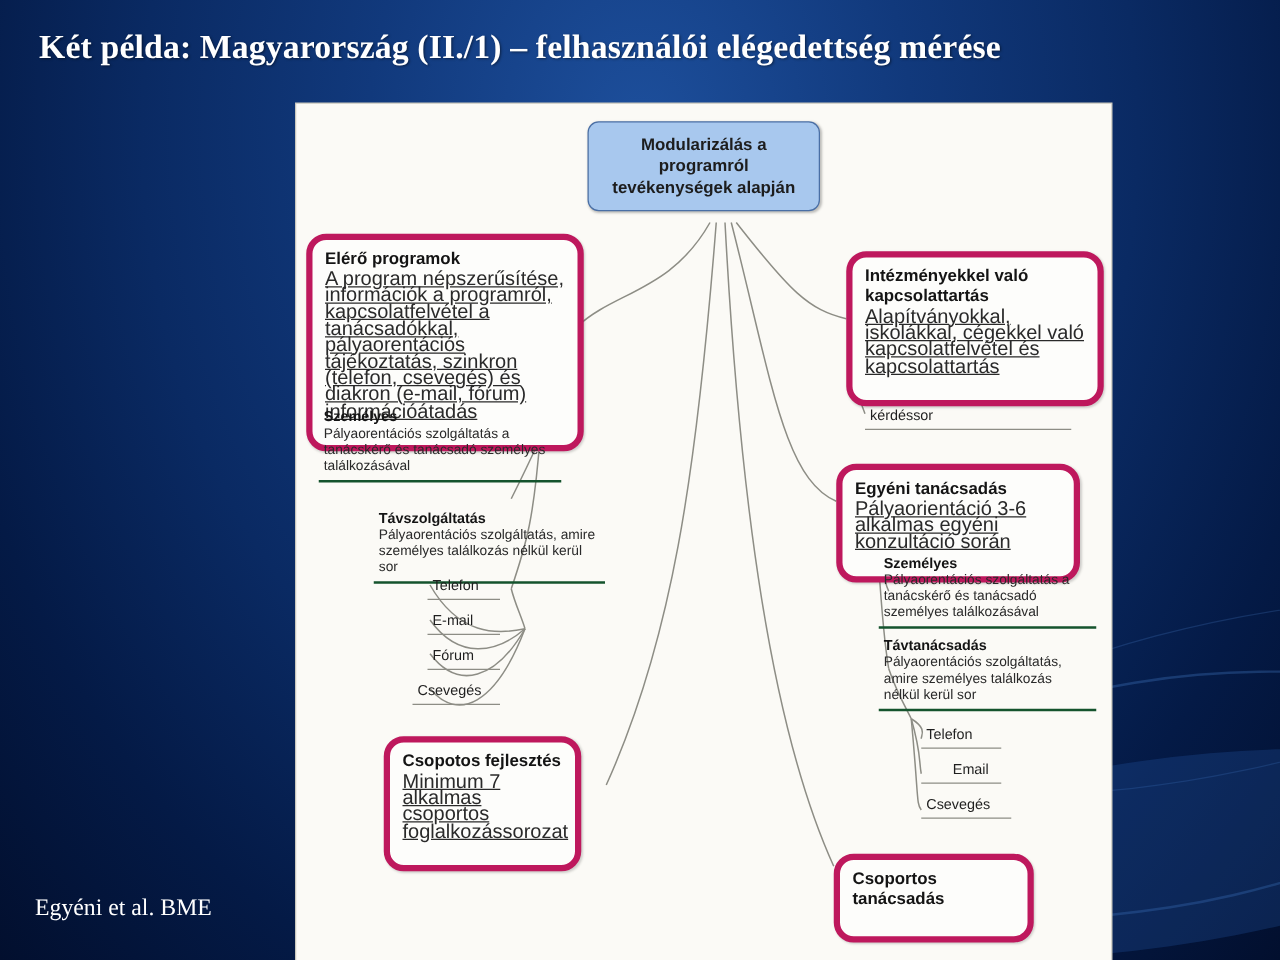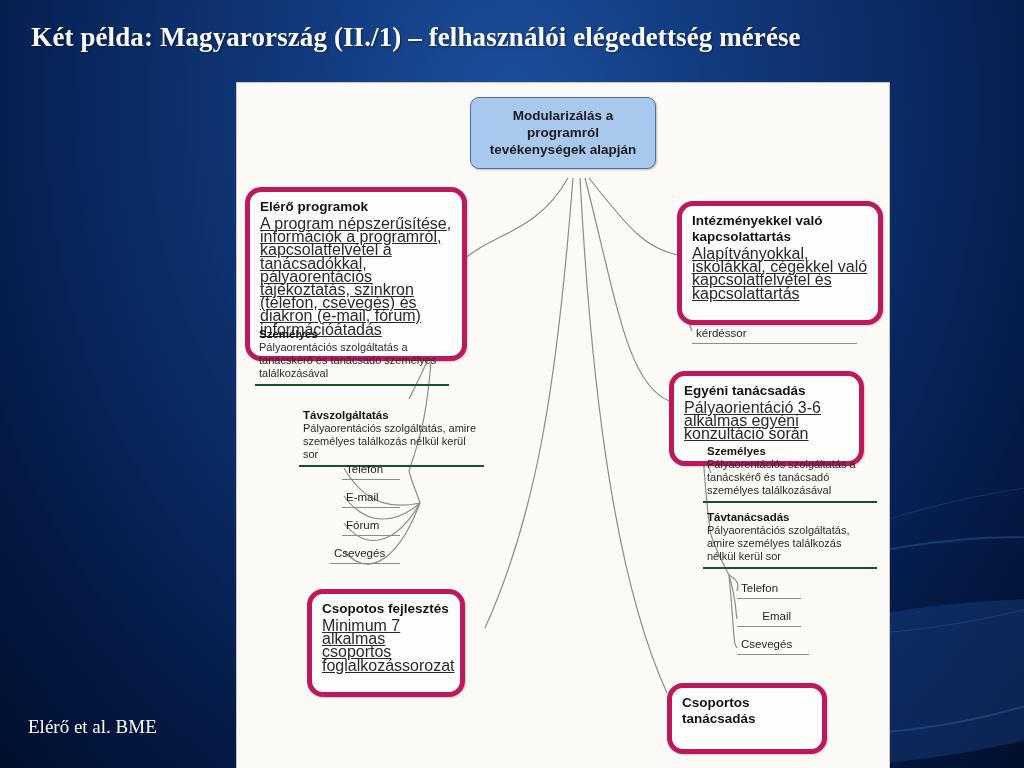--- a/index.html
+++ b/index.html
@@ -150,21 +150,21 @@
 <body>
 
 <div class="slide">
 
   <div class="swoosh3"></div>
   <div class="swoosh1"></div>
   <div class="swoosh2"></div>
 
   <div class="title">Két példa: Magyarország (II./1) – felhasználói elégedettség mérése</div>
 
-  <div class="footer">Elérő et al. BME</div>
+  <div class="footer">Egyéni et al. BME</div>
 
   <div class="canvas">
 
     <svg class="svg-lines" viewBox="0 0 652 685">
       <g fill="none" stroke="#8d8d85" stroke-width="1.2">
 
         <path d="M331,95 C300,150 255,150 225,178"></path>
 
         <path d="M336,95 C320,300 300,430 248,545"></path>
 

